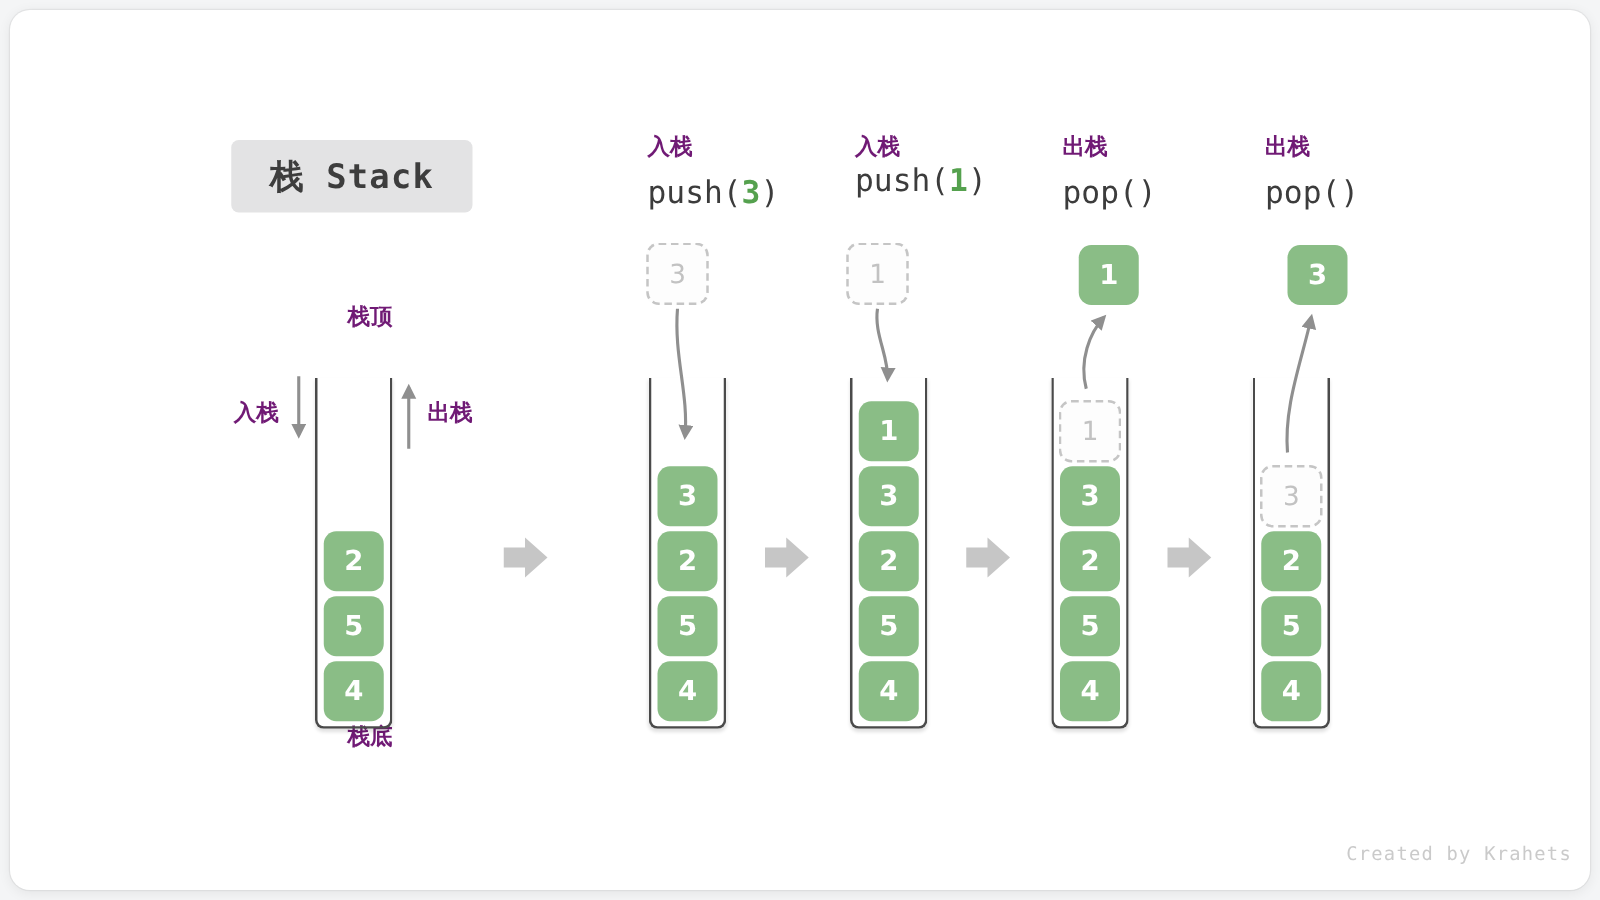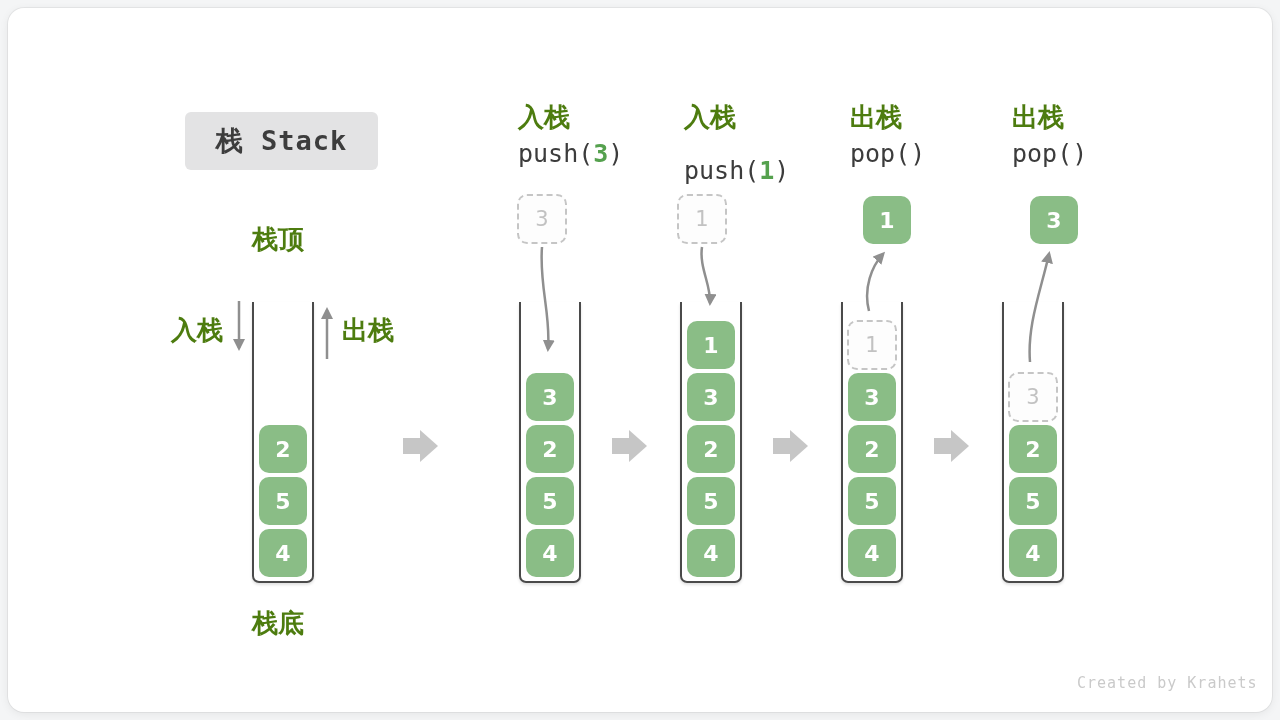--- a/index.html
+++ b/index.html
@@ -16,21 +16,21 @@
   .title-box{
     position:absolute;left:185px;top:112px;width:193px;height:58px;
     background:#e3e3e4;border-radius:6px;
     display:flex;align-items:center;justify-content:center;
     font-family:"DejaVu Sans Mono","Liberation Mono",monospace;
     font-weight:700;font-size:27px;color:#3d3d3d;letter-spacing:1px;
   }
   .cjk{
     position:absolute;
     font-family:"Liberation Sans",sans-serif;
-    font-weight:700;font-size:26px;color:#4d7c0f;line-height:24px;
+    font-weight:700;font-size:18px;color:#701a75;line-height:24px;
   }
   .code{
     position:absolute;
     font-family:"DejaVu Sans Mono","Liberation Mono",monospace;
     font-size:25px;color:#3c3c3c;line-height:26px;white-space:pre;
   }
   .code .arg{color:var(--code-arg-green,#55a14e);font-weight:700;}
   .container{
     position:absolute;top:302px;width:62px;height:281px;box-sizing:border-box;
     border-left:2px solid #4a4a4a;border-right:2px solid #4a4a4a;
@@ -65,30 +65,30 @@
 </style>
 </head>
 <body>
 
 <div class="card"></div>
 
 <div class="title-box">
   <span>栈 Stack</span>
 </div>
 
-<div class="cjk" style="left:252px;top:227px;width:62px;text-align:left;">栈顶</div>
-<div class="cjk" style="left:252px;top:611px;width:62px;text-align:left;">栈底</div>
+<div class="cjk" style="left:252px;top:241px;width:62px;text-align:right;">栈顶</div>
+<div class="cjk" style="left:252px;top:577px;width:62px;text-align:right;">栈底</div>
 <div class="cjk" style="left:167px;top:318px;width:56px;text-align:right;">入栈</div>
 <div class="cjk" style="left:342px;top:318px;">出栈</div>
 
 <div class="cjk" style="left:518px;top:105px;">入栈</div>
 <div class="code" style="left:518px;top:141px;"><span>push(</span><span class="arg">3</span><span>)</span></div>
 
 <div class="cjk" style="left:684px;top:105px;">入栈</div>
-<div class="code" style="left:684px;top:158px;"><span>push(</span><span class="arg">1</span><span>)</span></div>
+<div class="code" style="left:684px;top:132px;"><span>push(</span><span class="arg">1</span><span>)</span></div>
 
 <div class="cjk" style="left:850px;top:105px;">出栈</div>
 <div class="code" style="left:850px;top:141px;"><span>pop(</span><span class="arg"></span><span>)</span></div>
 
 <div class="cjk" style="left:1012px;top:105px;">出栈</div>
 <div class="code" style="left:1012px;top:141px;"><span>pop(</span><span class="arg"></span><span>)</span></div>
 
 <div class="ghost" style="left:517px;top:194px;">3</div>
 <div class="ghost" style="left:677px;top:194px;">1</div>
 <div class="cell" style="left:863px;top:196px;">1</div>

